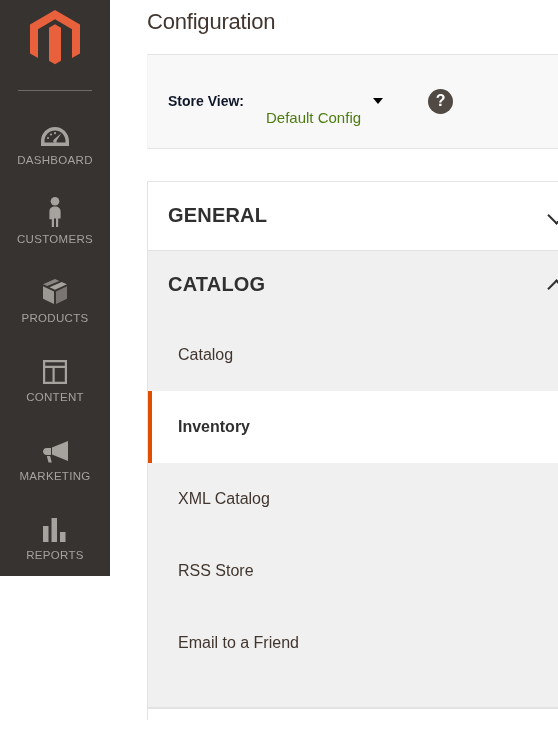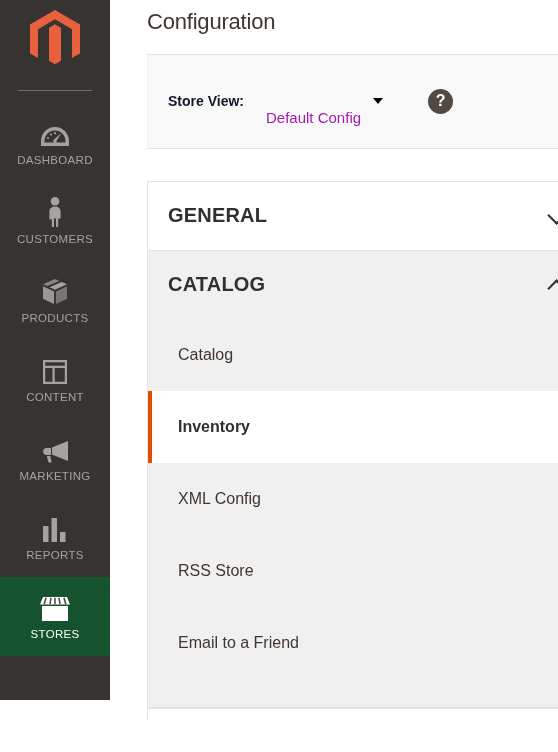--- a/index.html
+++ b/index.html
@@ -16,21 +16,21 @@
     width: 558px;
     height: 752px;
     background: #ffffff;
   }
 
   
   .sidebar {
     position: absolute;
     left: 0; top: 0;
     width: 110px;
-    height: 700px;
+    height: 576px;
     background: #373330;
     overflow: hidden;
   }
 
   .logo-wrap {
     height: 80px;
     display: flex;
     align-items: center;
     justify-content: center;
   }
@@ -120,21 +120,21 @@
     color: #0f172a;
     margin-right: 22px;
   }
   .storeview-select {
     display: flex;
     align-items: center;
     cursor: pointer;
   }
   .storeview-value {
     font-size: 15px;
-    color: #a21caf;
+    color: #4d7c0f;
     margin-right: 12px;
     margin-top: 32px;
   }
   .caret-down {
     width: 0; height: 0;
     border-left: 5px solid transparent;
     border-right: 5px solid transparent;
     border-top: 6px solid #000000;
   }
   .help-icon {
@@ -355,21 +355,21 @@
           <span class="chev up"></span>
         </div>
         <div class="subitems">
           <div class="subitem">
             <span>Catalog</span>
           </div>
           <div class="subitem active">
             <span>Inventory</span>
           </div>
           <div class="subitem">
-            <span>XML Config</span>
+            <span>XML Catalog</span>
           </div>
           <div class="subitem">
             <span>RSS Store</span>
           </div>
           <div class="subitem">
             <span>Email to a Friend</span>
           </div>
           <div class="subitem-spacer"></div>
         </div>
       </div>

